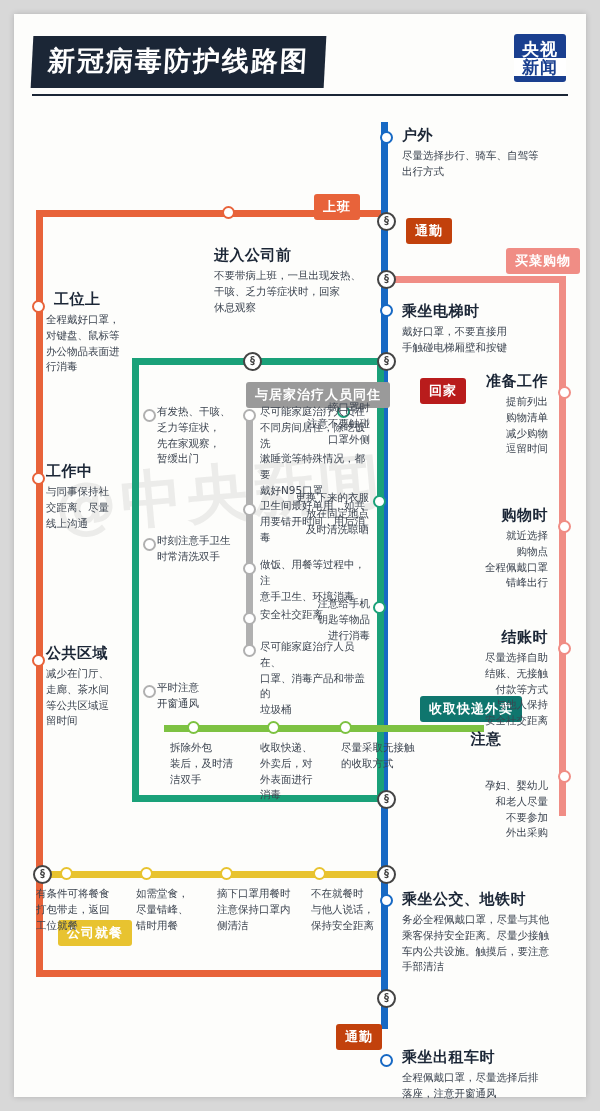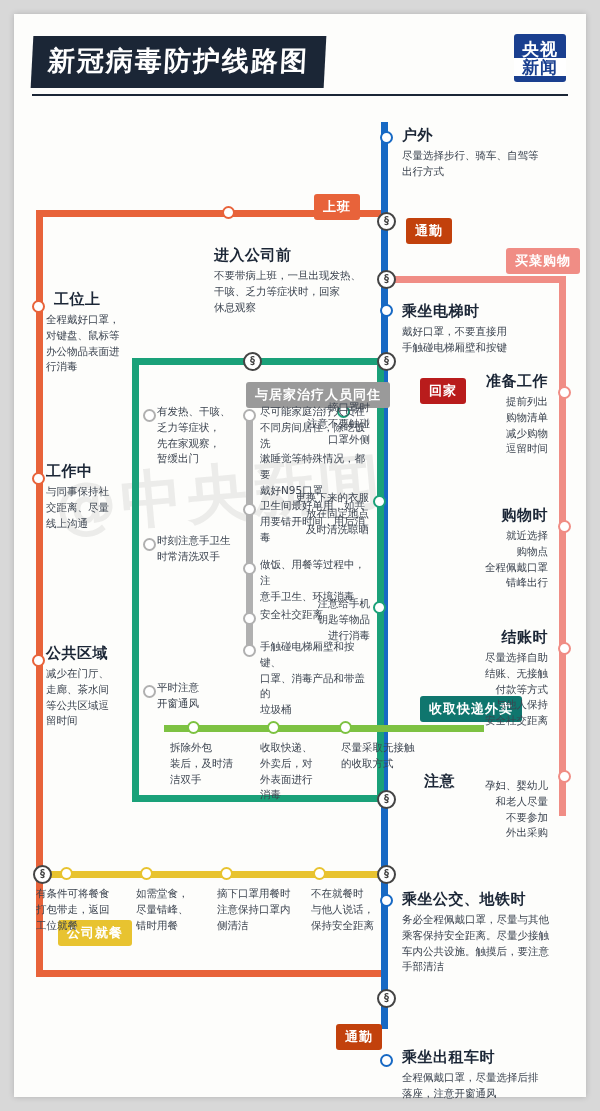--- a/index.html
+++ b/index.html
@@ -215,21 +215,21 @@
 全程佩戴口罩
 错峰出行</div>
 
   <div class="stname r" style="left:410px;top:614px;width:124px;text-align:right;">结账时</div>
   <div class="sttext r" style="left:410px;top:636px;width:124px;white-space:pre-line;">尽量选择自助
 结账、无接触
 付款等方式
 与他人保持
 安全社交距离</div>
 
-  <div class="stname r" style="left:410px;top:758px;width:124px;text-align:left;">注意</div>
+  <div class="stname r" style="left:410px;top:716px;width:124px;text-align:center;">注意</div>
   <div class="sttext r" style="left:410px;top:764px;width:124px;white-space:pre-line;">孕妇、婴幼儿
 和老人尽量
 不要参加
 外出采购</div>
 
   <div class="stname" style="left:388px;top:876px;">乘坐公交、地铁时</div>
   <div class="sttext" style="left:388px;top:898px;width:178px;white-space:pre-line;">务必全程佩戴口罩，尽量与其他
 乘客保持安全距离。尽量少接触
 车内公共设施。触摸后，要注意
 手部清洁</div>
@@ -259,21 +259,21 @@
   <div class="note" style="left:246px;top:390px;width:112px;white-space:pre-line;">尽可能家庭治疗人员在
 不同房间居住，除吃饭洗
 漱睡觉等特殊情况，都要
 戴好N95口罩</div>
   <div class="note" style="left:246px;top:484px;width:112px;white-space:pre-line;">卫生间最好单用，如共
 用要错开时间，用后消
 毒</div>
   <div class="note" style="left:246px;top:543px;width:112px;white-space:pre-line;">做饭、用餐等过程中，注
 意手卫生、环境消毒</div>
   <div class="note" style="left:246px;top:593px;width:112px;white-space:pre-line;">安全社交距离</div>
-  <div class="note" style="left:246px;top:625px;width:112px;white-space:pre-line;">手触碰电梯厢壁和按键、
+  <div class="note" style="left:246px;top:625px;width:112px;white-space:pre-line;">尽可能家庭治疗人员在、
 口罩、消毒产品和带盖的
 垃圾桶</div>
 
   <div class="note" style="left:156px;top:726px;width:78px;white-space:pre-line;">拆除外包
 装后，及时清
 洁双手</div>
   <div class="note" style="left:246px;top:726px;width:72px;white-space:pre-line;">收取快递、
 外卖后，对
 外表面进行
 消毒</div>

